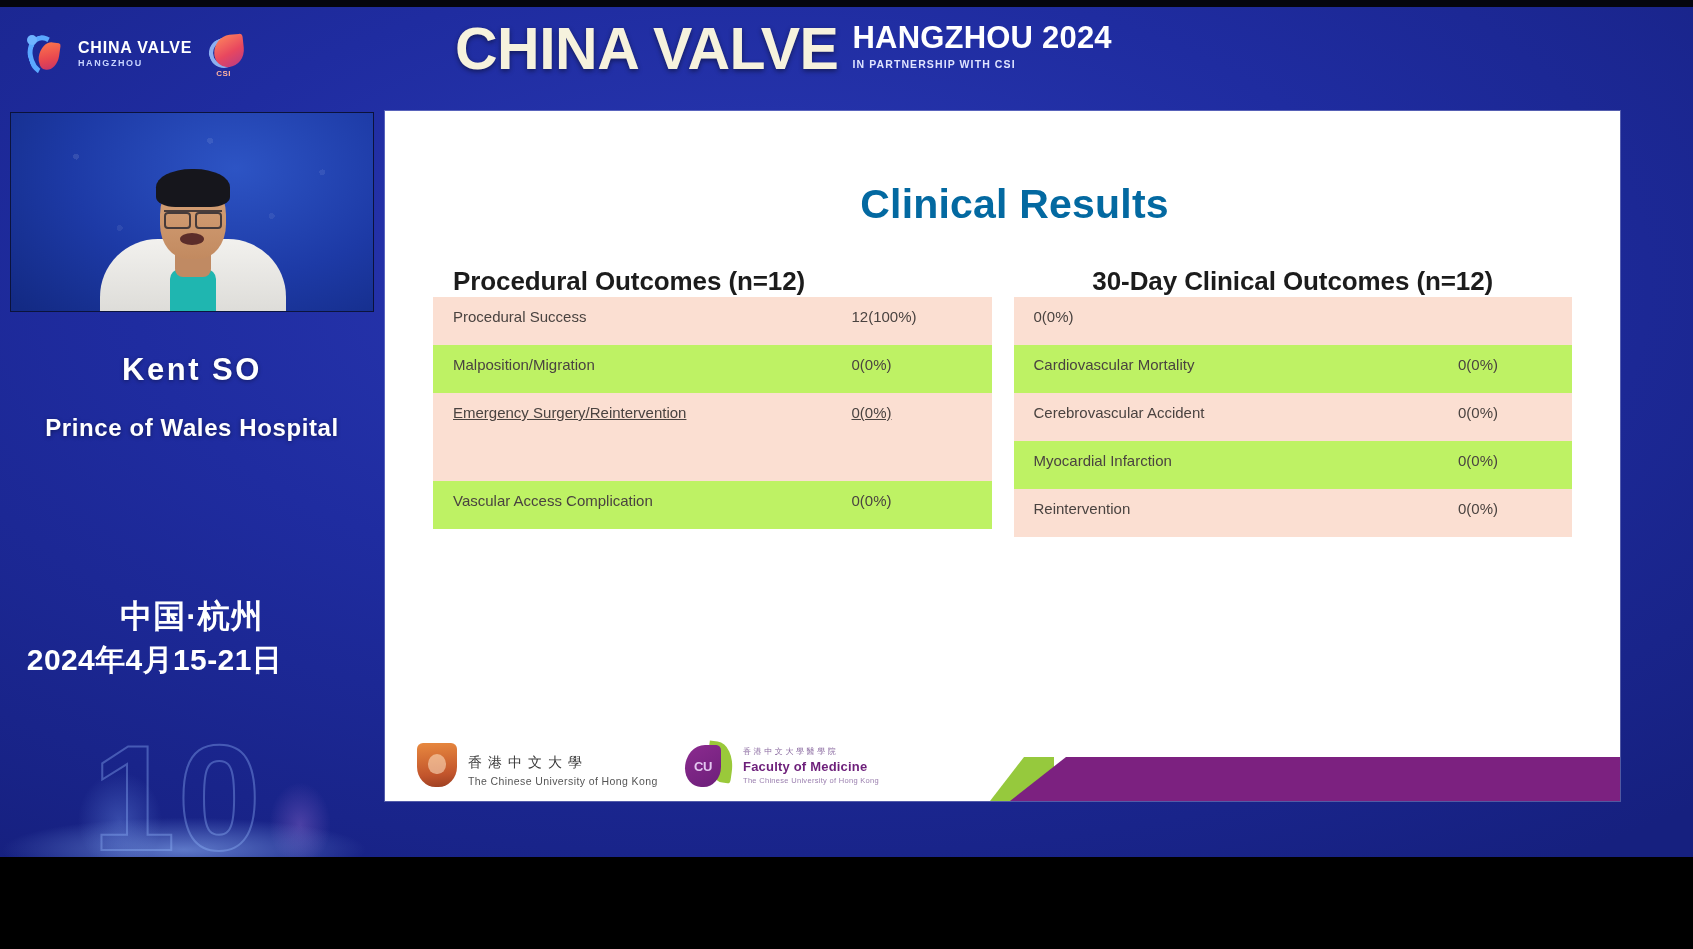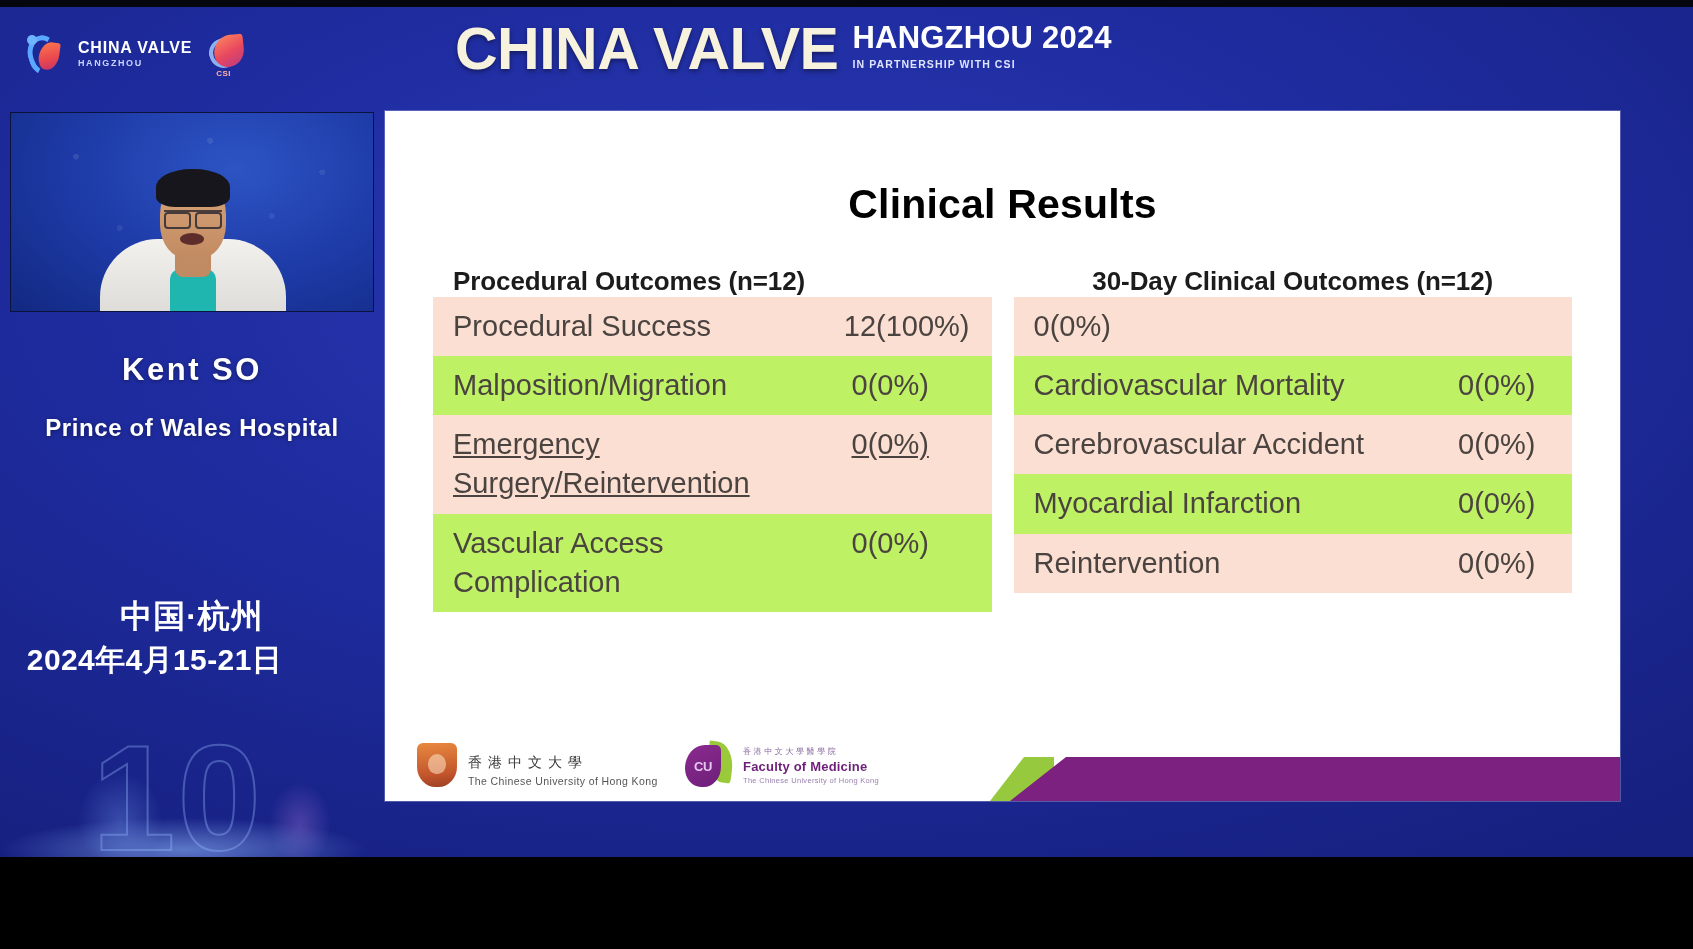--- a/index.html
+++ b/index.html
@@ -205,39 +205,39 @@
 
   
   .slide {
     position: absolute; left: 385px; top: 111px;
     width: 1235px; height: 690px;
     background: #ffffff;
     box-shadow: 0 0 0 1px rgba(255,255,255,.25);
     overflow: hidden; z-index: 15;
   }
   .slide-title {
-    position: absolute; left: 0; top: 70px; width: 100%;
+    position: absolute; left: 12px; top: 70px; width: 100%;
     text-align: center;
-    font-size: 41px; font-weight: 700; color: #000000; letter-spacing: .2px;
+    font-size: 41px; font-weight: 700; color: #0369a1; letter-spacing: .2px;
   }
 
   .tables {
     position: absolute; left: 0; top: 155px; width: 100%;
     display: flex; gap: 22px; padding: 0 48px;
   }
   .tbl { flex: 1 1 0; min-width: 0; }
   .tbl-head {
     font-size: 26px; font-weight: 700; color: #1c1c1c;
     text-align: center; padding-bottom: 0; letter-spacing: -.1px;
   }
   .tbl-head.left-head { text-align: left; padding-left: 20px; }
   .row {
     display: flex; align-items: flex-start;
     padding: 10px 22px 10px 20px;
-    font-size: 29px; color: #4a4340; line-height: 1.35;
+    font-size: 15px; color: #4a4340; line-height: 1.35;
     min-height: 48px;
   }
   .row.odd  { background: #fbdfd2; }
   .row.even { background: #bef264; }
   .row .lbl { flex: 1 1 auto; padding-right: 14px; }
   .row .val { flex: 0 0 auto; white-space: nowrap; }
   .tbl-left  .row .val { min-width: 118px; text-align: left; }
   .tbl-right .row .val { min-width: 92px; text-align: left; }
   .row.tall { min-height: 88px; text-decoration: underline; }
 

